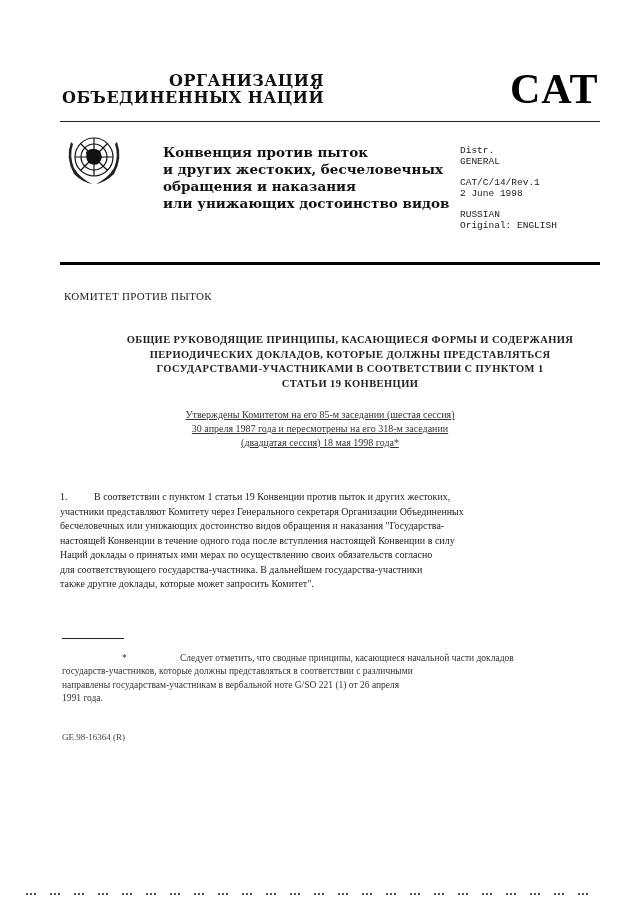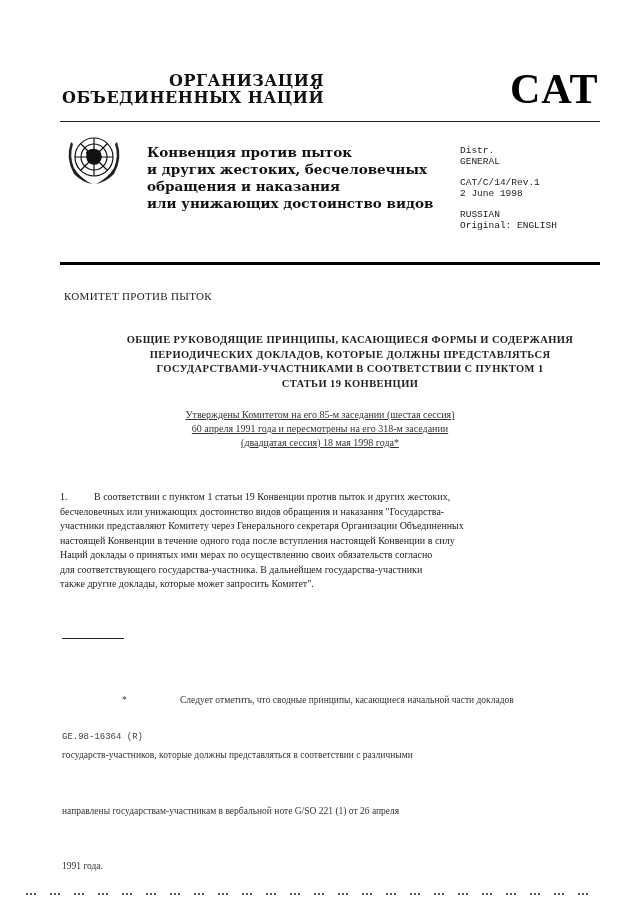--- a/index.html
+++ b/index.html
@@ -4,38 +4,38 @@
   <style>
     html, body { margin: 0; padding: 0; background: #ffffff; }
     body { width: 640px; height: 900px; position: relative; overflow: hidden; color: #111; font-family: "Liberation Serif", serif; }
     .abs { position: absolute; }
     .org { left: 62px; top: 72px; font-family: "DejaVu Serif", serif; font-weight: bold; font-size: 16px; line-height: 17px; letter-spacing: 0.5px; color: #111; text-align: right; }
     .org div { white-space: nowrap; }
     .cat { left: 510px; top: 66px; font-family: "Liberation Serif", serif; font-weight: bold; font-size: 42px; line-height: 46px; letter-spacing: 1px; color: #000; }
     .rule-thin { left: 60px; top: 121px; width: 540px; height: 1px; background: #222; }
     .logo { left: 62px; top: 130px; width: 64px; height: 60px; }
     .conv { left: 147px; top: 144px; font-family: "DejaVu Serif", serif; font-weight: bold; font-size: 13.5px; line-height: 17px; color: #111; }
-    .conv div { white-space: nowrap; }
+    .conv div { white-space: nowrap; margin-left: 16px; }
     .symbol { left: 460px; top: 145px; font-family: "Liberation Mono", monospace; font-size: 9.5px; line-height: 11px; color: #222; }
     .symbol div { white-space: nowrap; }
     .symbol .gap { height: 10px; }
     .rule-thick { left: 60px; top: 262px; width: 540px; height: 3px; background: #000; }
     .committee { left: 64px; top: 290px; font-size: 11px; letter-spacing: 0.3px; color: #222; white-space: nowrap; }
     .title { left: 110px; top: 333px; width: 480px; text-align: center; font-size: 10.5px; line-height: 14.5px; letter-spacing: 0.4px; color: #222; font-weight: bold; }
     .title div { white-space: nowrap; }
     .adopted { left: 110px; top: 408px; width: 420px; text-align: center; font-size: 10px; line-height: 14px; color: #333; }
     .adopted div { white-space: nowrap; text-decoration: underline; }
     .para { left: 60px; top: 462px; width: 530px; font-size: 10px; line-height: 14.5px; color: #222; margin-top: 28px; }
     .para div { white-space: nowrap; }
     .para .num { display: inline-block; width: 34px; }
     .fn-rule { left: 62px; top: 638px; width: 62px; height: 1px; background: #222; }
     .footnote { left: 62px; top: 652px; width: 530px; font-size: 9.5px; line-height: 13.3px; color: #333; }
-    .footnote div { white-space: nowrap; margin-top: 42px; }
+    .footnote div { white-space: nowrap; }
     .fn-mark { display: inline-block; width: 58px; padding-left: 60px; box-sizing: content-box; }
-    .jobnum { left: 62px; top: 732px; font-family: Liberation Mono, monospace; font-size: 9px; color: #444; white-space: nowrap; }
+    .jobnum { left: 62px; top: 732px; font-family: Liberation Serif, serif; font-size: 9px; color: #444; white-space: nowrap; }
     .barcode { left: 26px; top: 893px; width: 600px; height: 4px; display: flex; gap: 14px; }
     .barcode span { display: inline-block; width: 10px; height: 3px; border-top: 2px dotted #555; }
   </style>
 </head>
 <body>
 
 <div class="abs org">
   <div>ОРГАНИЗАЦИЯ</div>
   <div>ОБЪЕДИНЕННЫХ НАЦИЙ</div>
 </div>
@@ -87,28 +87,28 @@
 
 <div class="abs title">
   <div>ОБЩИЕ РУКОВОДЯЩИЕ ПРИНЦИПЫ, КАСАЮЩИЕСЯ ФОРМЫ И СОДЕРЖАНИЯ</div>
   <div>ПЕРИОДИЧЕСКИХ ДОКЛАДОВ, КОТОРЫЕ ДОЛЖНЫ ПРЕДСТАВЛЯТЬСЯ</div>
   <div>ГОСУДАРСТВАМИ-УЧАСТНИКАМИ В СООТВЕТСТВИИ С ПУНКТОМ 1</div>
   <div>СТАТЬИ 19 КОНВЕНЦИИ</div>
 </div>
 
 <div class="abs adopted">
   <div>Утверждены Комитетом на его 85-м заседании (шестая сессия)</div>
-  <div>60 апреля 1991 года и пересмотрены на его 318-м заседании</div>
+  <div>30 апреля 1987 года и пересмотрены на его 318-м заседании</div>
   <div>(двадцатая сессия) 18 мая 1998 года*</div>
 </div>
 
 <div class="abs para">
   <div><span class="num">1.</span><span>В соответствии с пунктом 1 статьи 19 Конвенции против пыток и других жестоких,</span></div>
+  <div>участники представляют Комитету через Генерального секретаря Организации Объединенных</div>
   <div>бесчеловечных или унижающих достоинство видов обращения и наказания "Государства-</div>
-  <div>участники представляют Комитету через Генерального секретаря Организации Объединенных</div>
   <div>настоящей Конвенции в течение одного года после вступления настоящей Конвенции в силу</div>
   <div>Наций доклады о принятых ими мерах по осуществлению своих обязательств согласно</div>
   <div>для соответствующего государства-участника.  В дальнейшем государства-участники</div>
   <div>также другие доклады, которые может запросить Комитет".</div>
 </div>
 
 <div class="abs fn-rule"></div>
 
 <div class="abs footnote">
   <div><span class="fn-mark">*</span><span>Следует отметить, что сводные принципы, касающиеся начальной части докладов</span></div>

